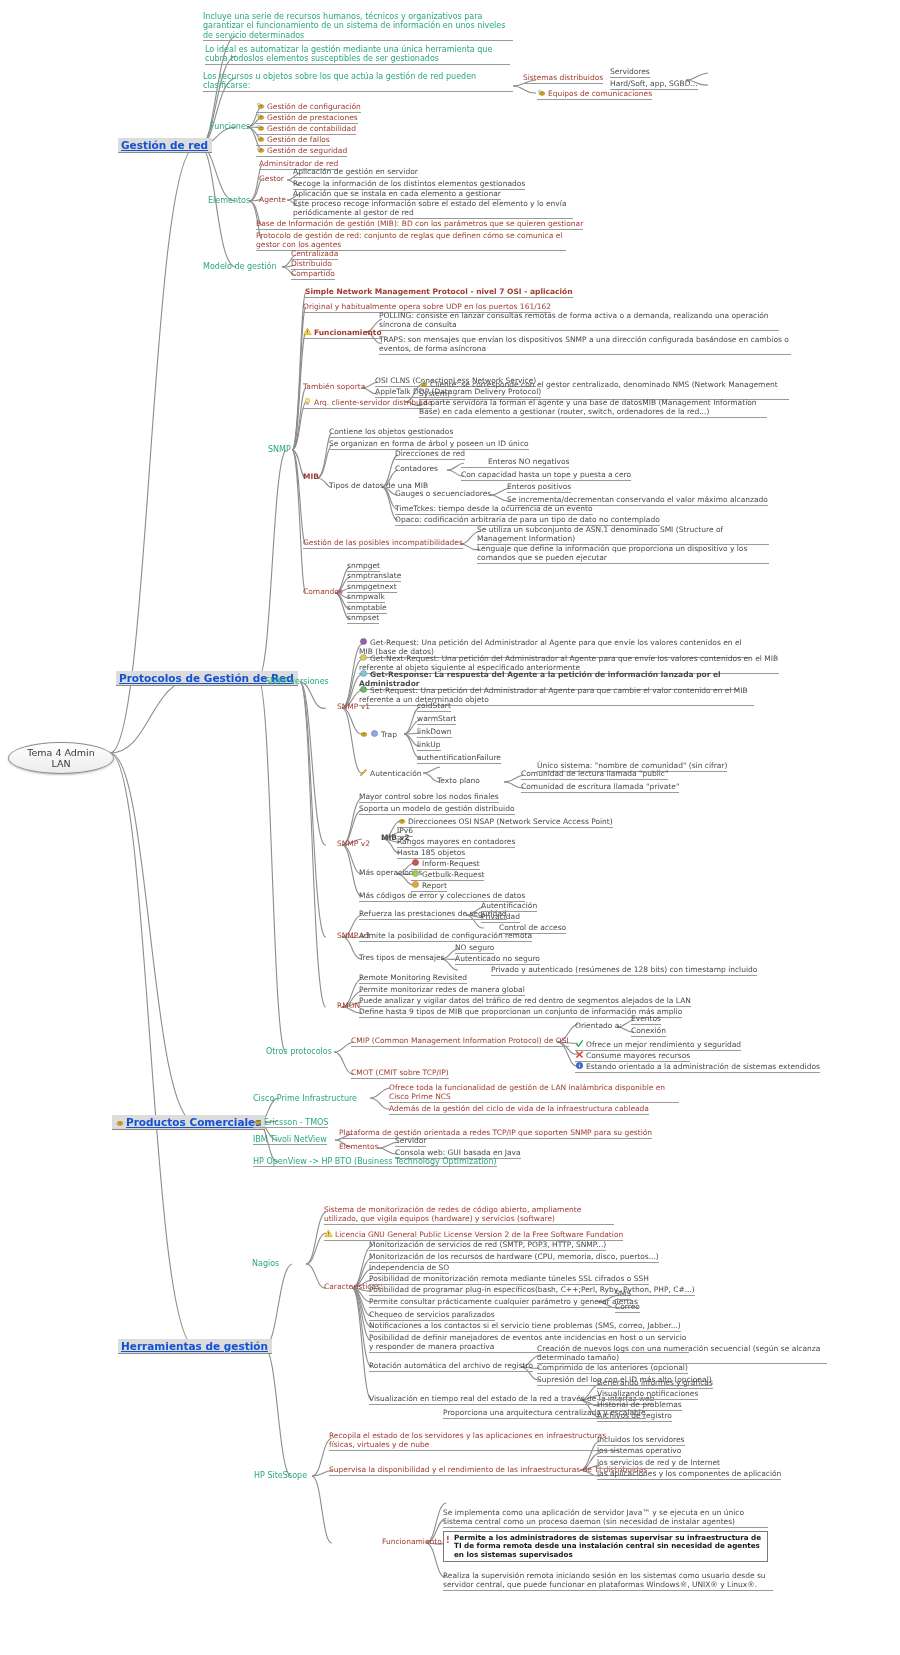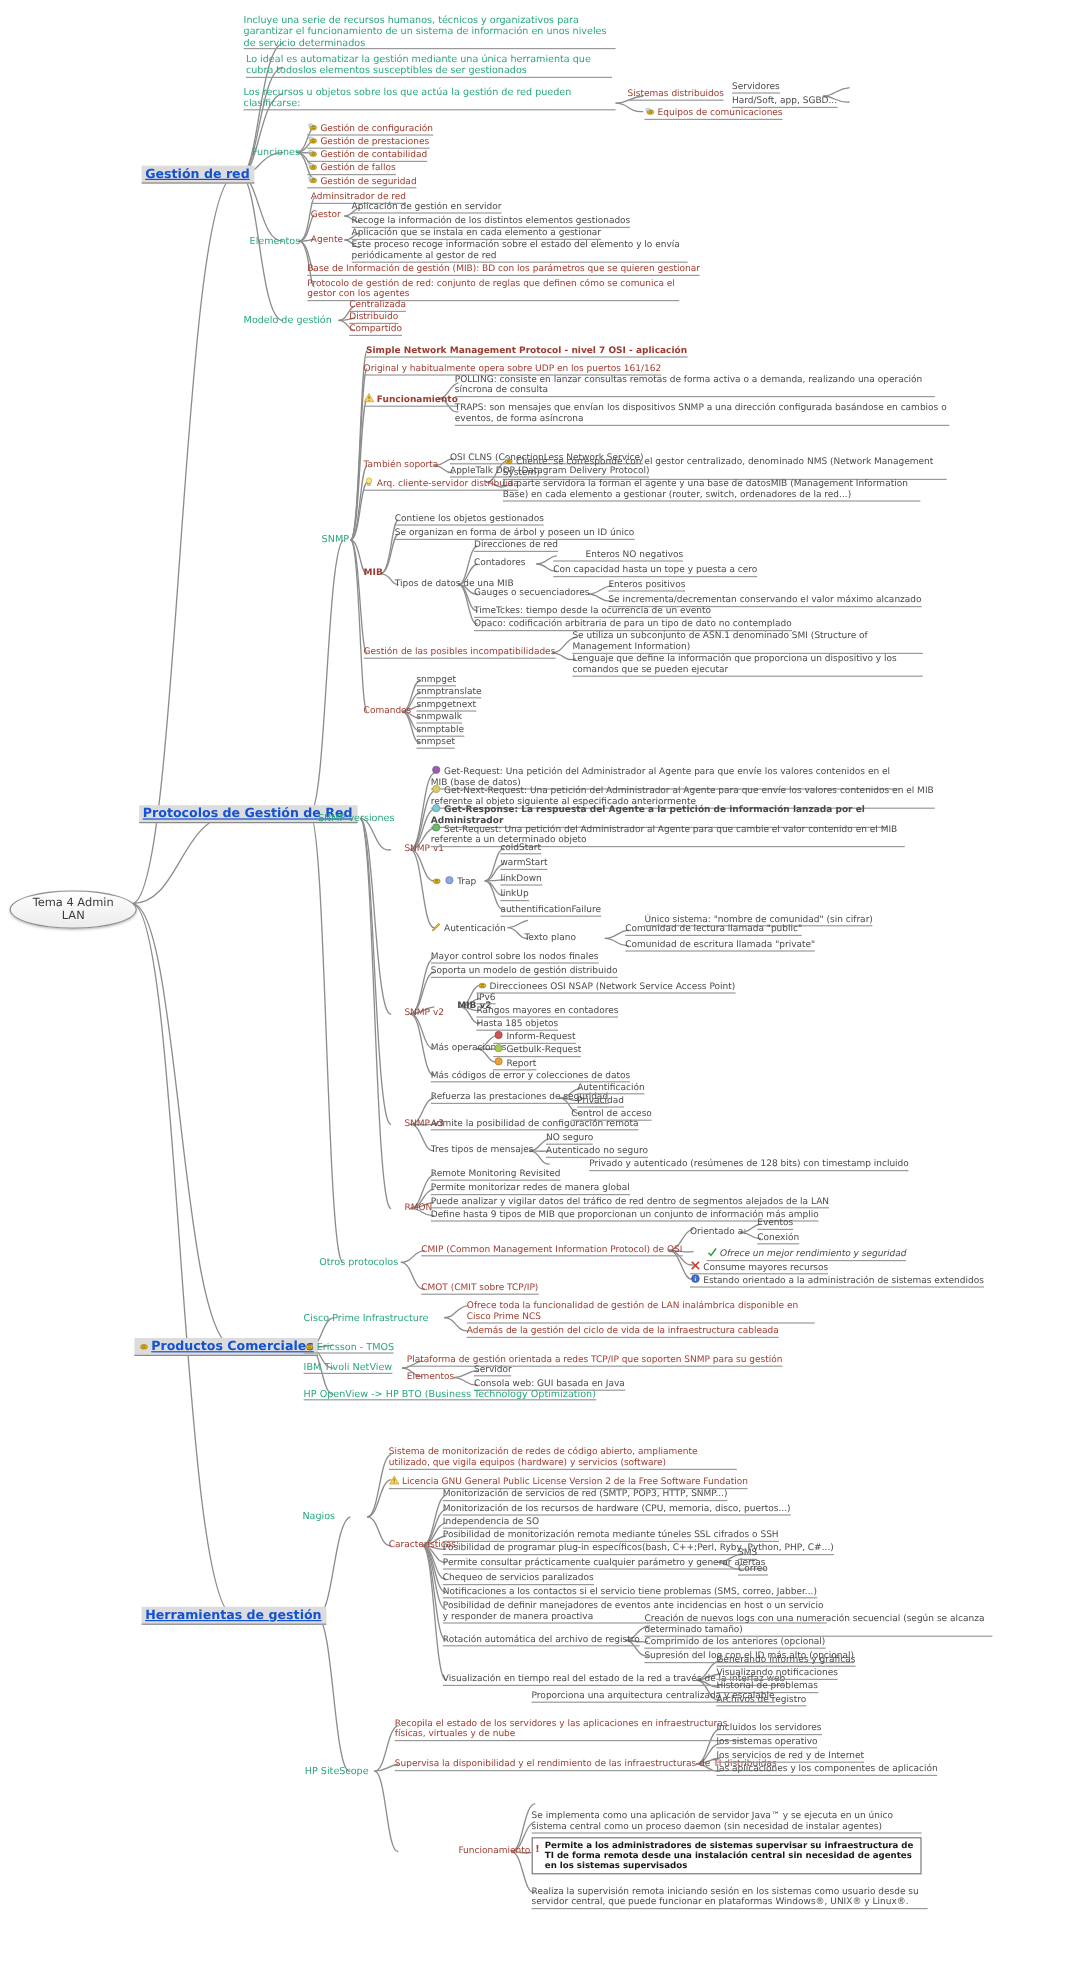--- a/index.html
+++ b/index.html
@@ -457,39 +457,39 @@
     <span class="ico"><svg viewBox="0 0 10 10">
           <circle cx="5" cy="5" r="3.4" fill="#e8a33d" stroke="#a06a14" stroke-width=".5"></circle>
         </svg></span><span class="t">Report</span>
   </div>
   <div class="node lvl4 ul" style="left:359px;top:892px;">Más códigos de error y colecciones de datos</div>
 
   <div class="node lvl3" style="left:337px;top:932px;">SNMP v3</div>
   <div class="node lvl4 ul" style="left:359px;top:910px;">Refuerza las prestaciones de seguridad</div>
   <div class="node lvl4 ul" style="left:481px;top:902px;">Autentificación</div>
   <div class="node lvl4 ul" style="left:481px;top:913px;">Privacidad</div>
-  <div class="node lvl4 ul" style="left:476px;top:924px;">Control de acceso</div>
+  <div class="node lvl4 ul" style="left:499px;top:924px;">Control de acceso</div>
   <div class="node lvl4 ul" style="left:359px;top:932px;">Admite la posibilidad de configuración remota</div>
   <div class="node lvl4" style="left:359px;top:954px;">Tres tipos de mensajes</div>
   <div class="node lvl4 ul" style="left:455px;top:944px;">NO seguro</div>
   <div class="node lvl4 ul" style="left:455px;top:955px;">Autenticado no seguro</div>
   <div class="node lvl4 ul" style="left:455px;top:966px;margin-left:36px;">Privado y autenticado (resúmenes de 128 bits) con timestamp incluido</div>
 
   <div class="node lvl3" style="left:337px;top:1002px;">RMON</div>
   <div class="node lvl4 ul" style="left:359px;top:974px;">Remote Monitoring Revisited</div>
   <div class="node lvl4 ul" style="left:359px;top:986px;">Permite monitorizar redes de manera global</div>
   <div class="node lvl4 ul" style="left:359px;top:997px;">Puede analizar y vigilar datos del tráfico de red dentro de segmentos alejados de la LAN</div>
   <div class="node lvl4 ul" style="left:359px;top:1008px;">Define hasta 9 tipos de MIB que proporcionan un conjunto de información más amplio</div>
 
   <div class="node lvl2" style="left:266px;top:1047px;">Otros protocolos</div>
   <div class="node lvl3 ul" style="left:351px;top:1037px;">CMIP (Common Management Information Protocol) de OSI</div>
   <div class="node lvl4" style="left:575px;top:1022px;">Orientado a:</div>
   <div class="node lvl4 ul" style="left:631px;top:1015px;">Eventos</div>
   <div class="node lvl4 ul" style="left:631px;top:1027px;">Conexión</div>
-  <div class="node lvl4 ul" style="left:589px;top:1039px;font-style:italic;">
+  <div class="node lvl4 ul" style="left:575px;top:1039px;">
     <span class="ico"><svg viewBox="0 0 10 10">
           <path d="M1.5 5.5 L3.8 8 L8.6 1.6" stroke="#2f9e3f" stroke-width="1.4" fill="none"></path>
         </svg></span><span class="t">Ofrece un mejor rendimiento y seguridad</span>
   </div>
   <div class="node lvl4 ul" style="left:575px;top:1050px;">
     <span class="ico"><svg viewBox="0 0 10 10">
           <path d="M1.6 1.6 L8.4 8.4 M8.4 1.6 L1.6 8.4" stroke="#d03a2a" stroke-width="1.5"></path>
         </svg></span><span class="t">Consume mayores recursos</span>
   </div>
   <div class="node lvl4 ul" style="left:575px;top:1061px;">

